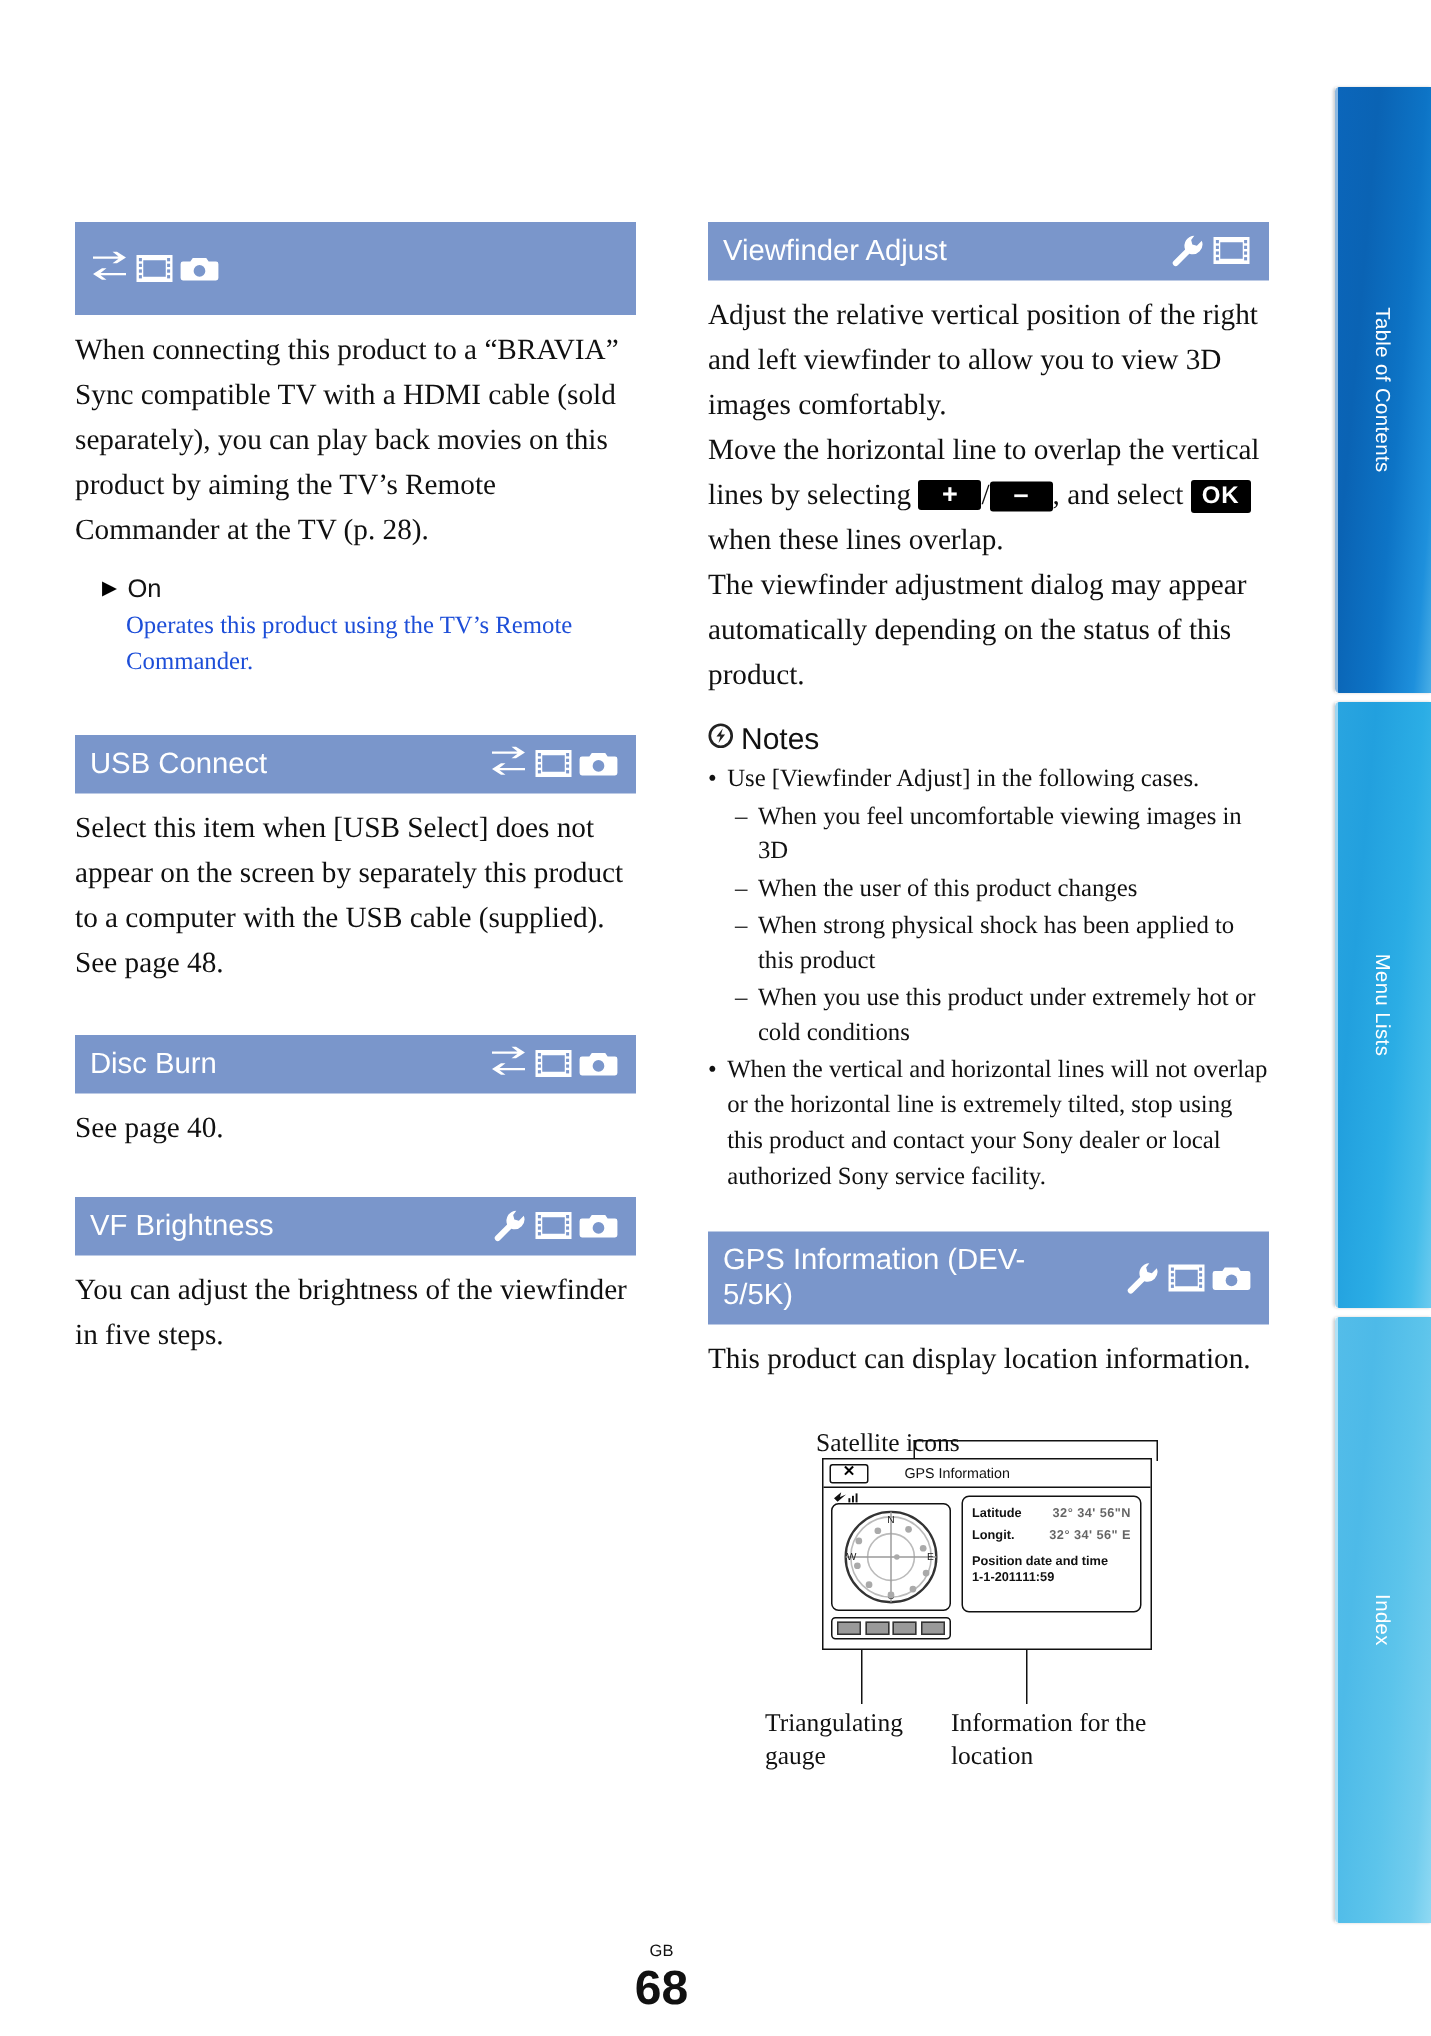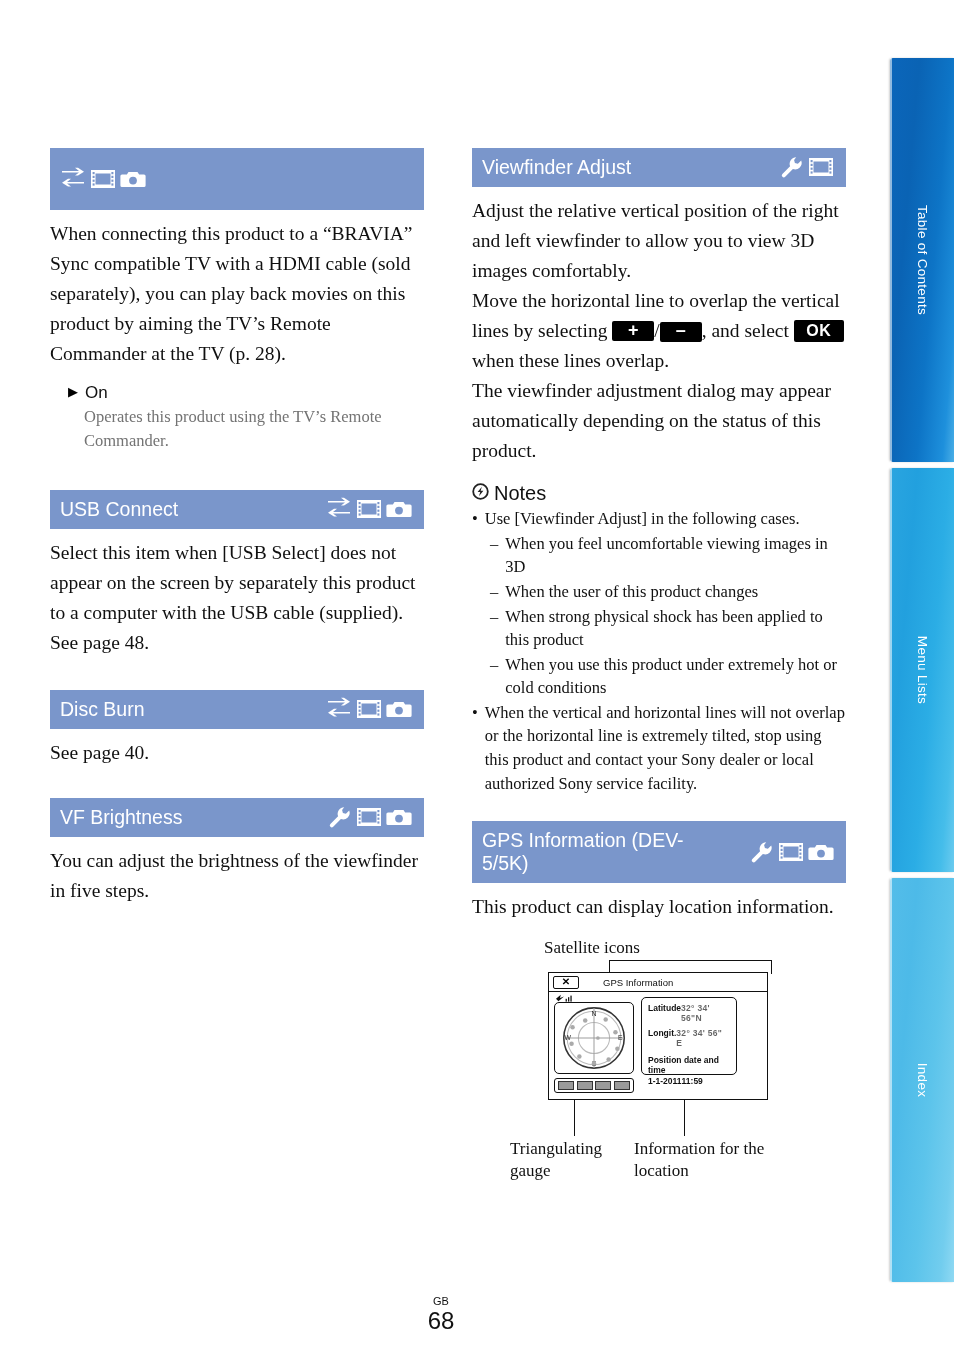--- a/index.html
+++ b/index.html
@@ -90,56 +90,56 @@
     display:flex; align-items:flex-start; gap:7px;
     margin-left: 18px;
   }
   .opt-name.no-arrow { margin-left: 34px; }
   .opt-arrow { font-size:13px; line-height:1.35; color:#000; }
   .opt-desc {
     font-size: 16.5px;
     line-height:1.42;
     margin-left: 34px;
     margin-top: 2px;
-    color:#737373;
+    color:#1d4ed8;
   }
 
   
   .keycap {
     display:inline-block;
     background:#000;
     color:#fff;
     font-family:"Liberation Sans", sans-serif;
     font-weight:bold;
     border-radius:2px;
     text-align:center;
     vertical-align: 1px;
   }
   .keycap.plus  { width:42px; height:20px; font-size:18px; line-height:19px;}
   .keycap.minus { width:42px; height:20px; font-size:18px; line-height:17px;}
-  .keycap.ok    { width:50px; height:22px; font-size:16px; line-height:22px; letter-spacing:.5px;}
+  .keycap.ok    { width:40px; height:22px; font-size:16px; line-height:22px; letter-spacing:.5px;}
 
   
   .notes-head {
     display:flex; align-items:center; gap:5px;
     font-family:"Liberation Sans", sans-serif;
     font-size:20px;
     margin-top:16px; margin-bottom:2px;
     color:#111;
   }
   .notes-list { font-size:16.5px; line-height:1.43; color:#111; }
   .note-bullet { display:flex; gap:7px; margin-top:1px; }
   .note-bullet .b { flex:0 0 auto; }
   .note-sub { display:flex; gap:7px; margin-left:18px; margin-top:1px;}
   .note-sub .d { flex:0 0 auto; }
 
   
   .figure { position:relative; margin-top:16px; height:250px; }
   .fig-caption-top {
-    position:absolute; left:72px; top:0;
+    position:absolute; left:72px; top:14px;
     font-size:17px; color:#111;
   }
   .fig-caption-bot {
     position:absolute; left:38px; top:200px;
     display:flex; gap:8px; font-size:17px; color:#111;
   }
   .fig-caption-bot div { line-height:1.26; }
   .cap-tri { width:116px; }
   .cap-info { width:160px; }
 
@@ -166,21 +166,21 @@
   .gps-inner { position:relative; height:107px; }
   .gps-left {
     position:absolute; left:5px; top:10px; width:80px; height:72px;
     border:1.4px solid #111; border-radius:5px;
   }
   .sat-icons {
     position:absolute; left:6px; top:2px;
     font-size:8px; line-height:1;
   }
   .gps-right {
-    position:absolute; left:92px; top:5px; width:96px; height:78px;
+    position:absolute; left:92px; top:5px; width:120px; height:78px;
     border:1.4px solid #111; border-radius:5px;
     padding:5px 6px;
     font-family:"Liberation Sans", sans-serif; font-size:8.5px; color:#111;
   }
   .gps-row { display:flex; justify-content:space-between; margin-bottom:5px; }
   .gps-row .lbl { font-weight:600; }
   .gps-row .val { letter-spacing:.3px; opacity:.65; filter: blur(.15px); font-weight:600;}
   .gps-pos-label { font-weight:700; margin-top:7px; }
   .gps-pos-row { display:flex; justify-content:flex-start; margin-top:1px; font-weight:600;}
   .gps-buttons {
@@ -194,21 +194,21 @@
   .lead { position:absolute; background:#111; }
 
   
   .footer {
     position:absolute; left:0; top:1296px; width:882px;
     text-align:center;
     font-family:"Liberation Sans", sans-serif;
     color:#111;
   }
   .footer .gb { font-size:11px; display:block; line-height:1; }
-  .footer .pg { font-size:24px; display:block; line-height:1.1; margin-top:1px;}
+  .footer .pg { font-size:32px; display:block; line-height:1.1; margin-top:1px;font-weight:bold;}
 </style>
 </head>
 <body>
 
 <div class="side-tabs">
   <div class="side-tab" id="tab-toc">
     <span class="tab-label">Table of Contents</span>
   </div>
   <div class="side-tab" id="tab-menu">
     <span class="tab-label">Menu Lists</span>

